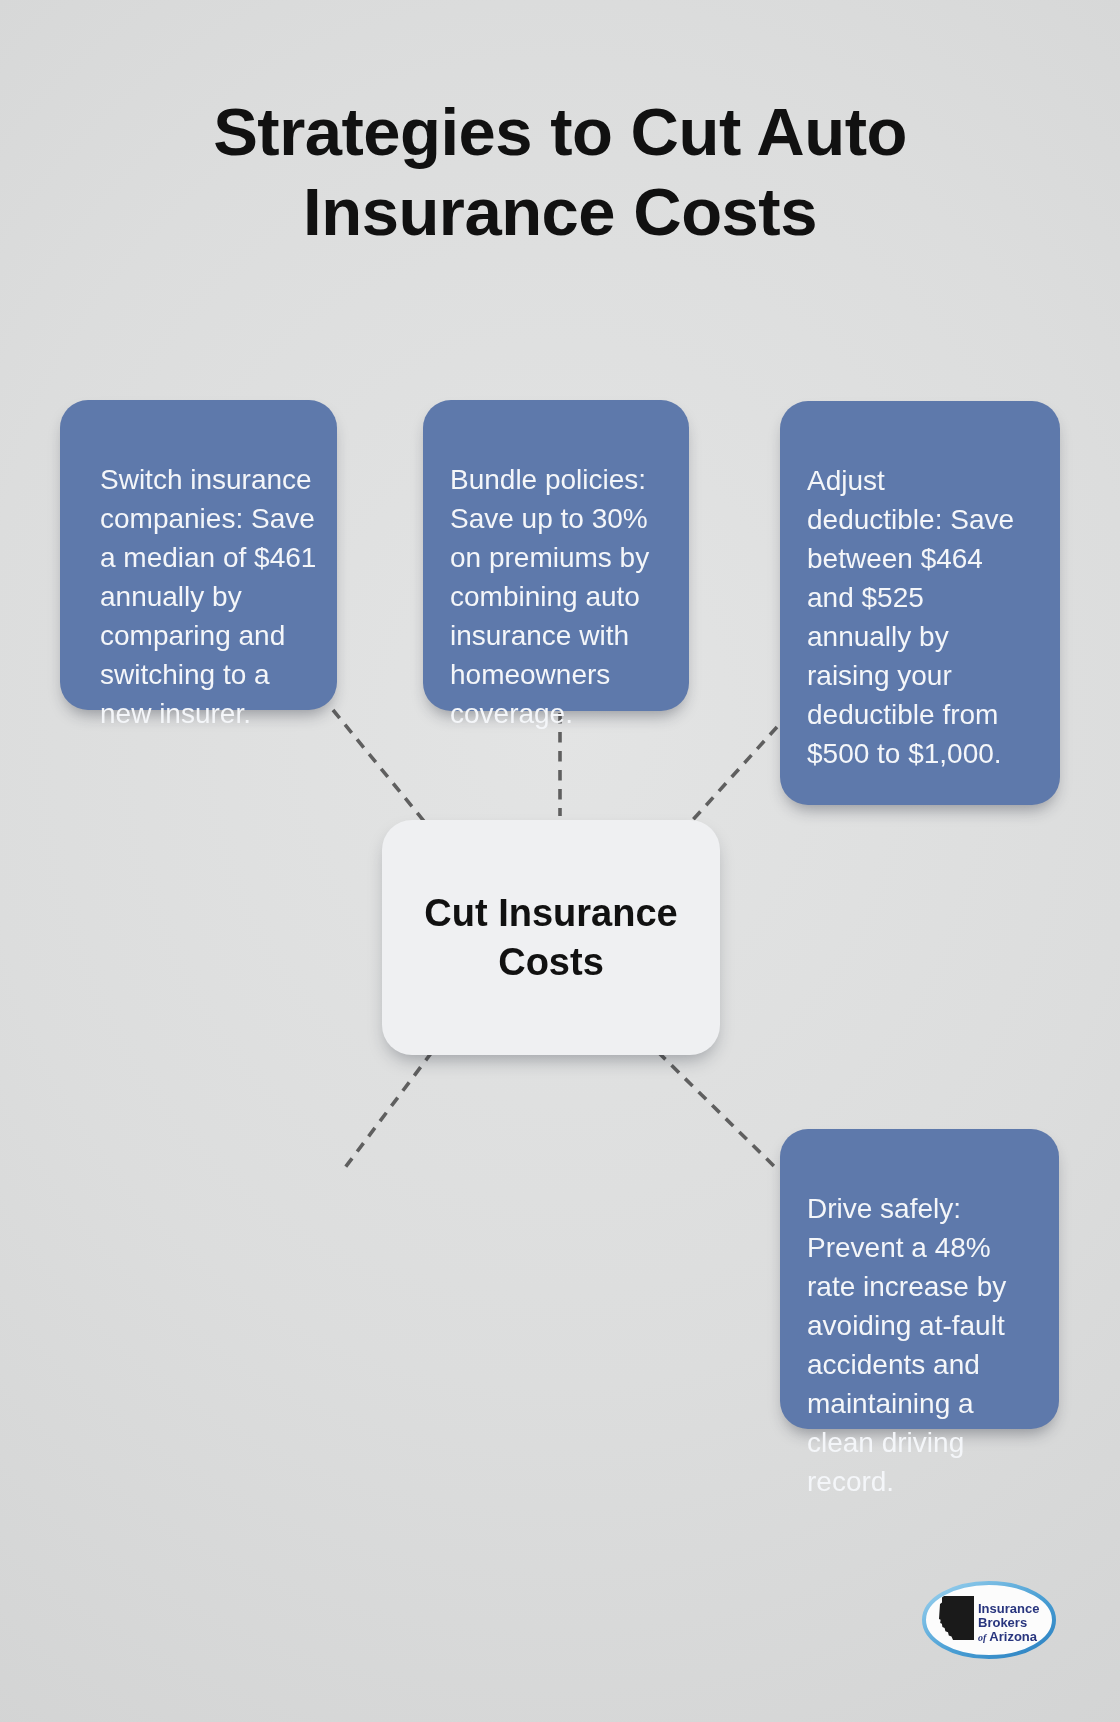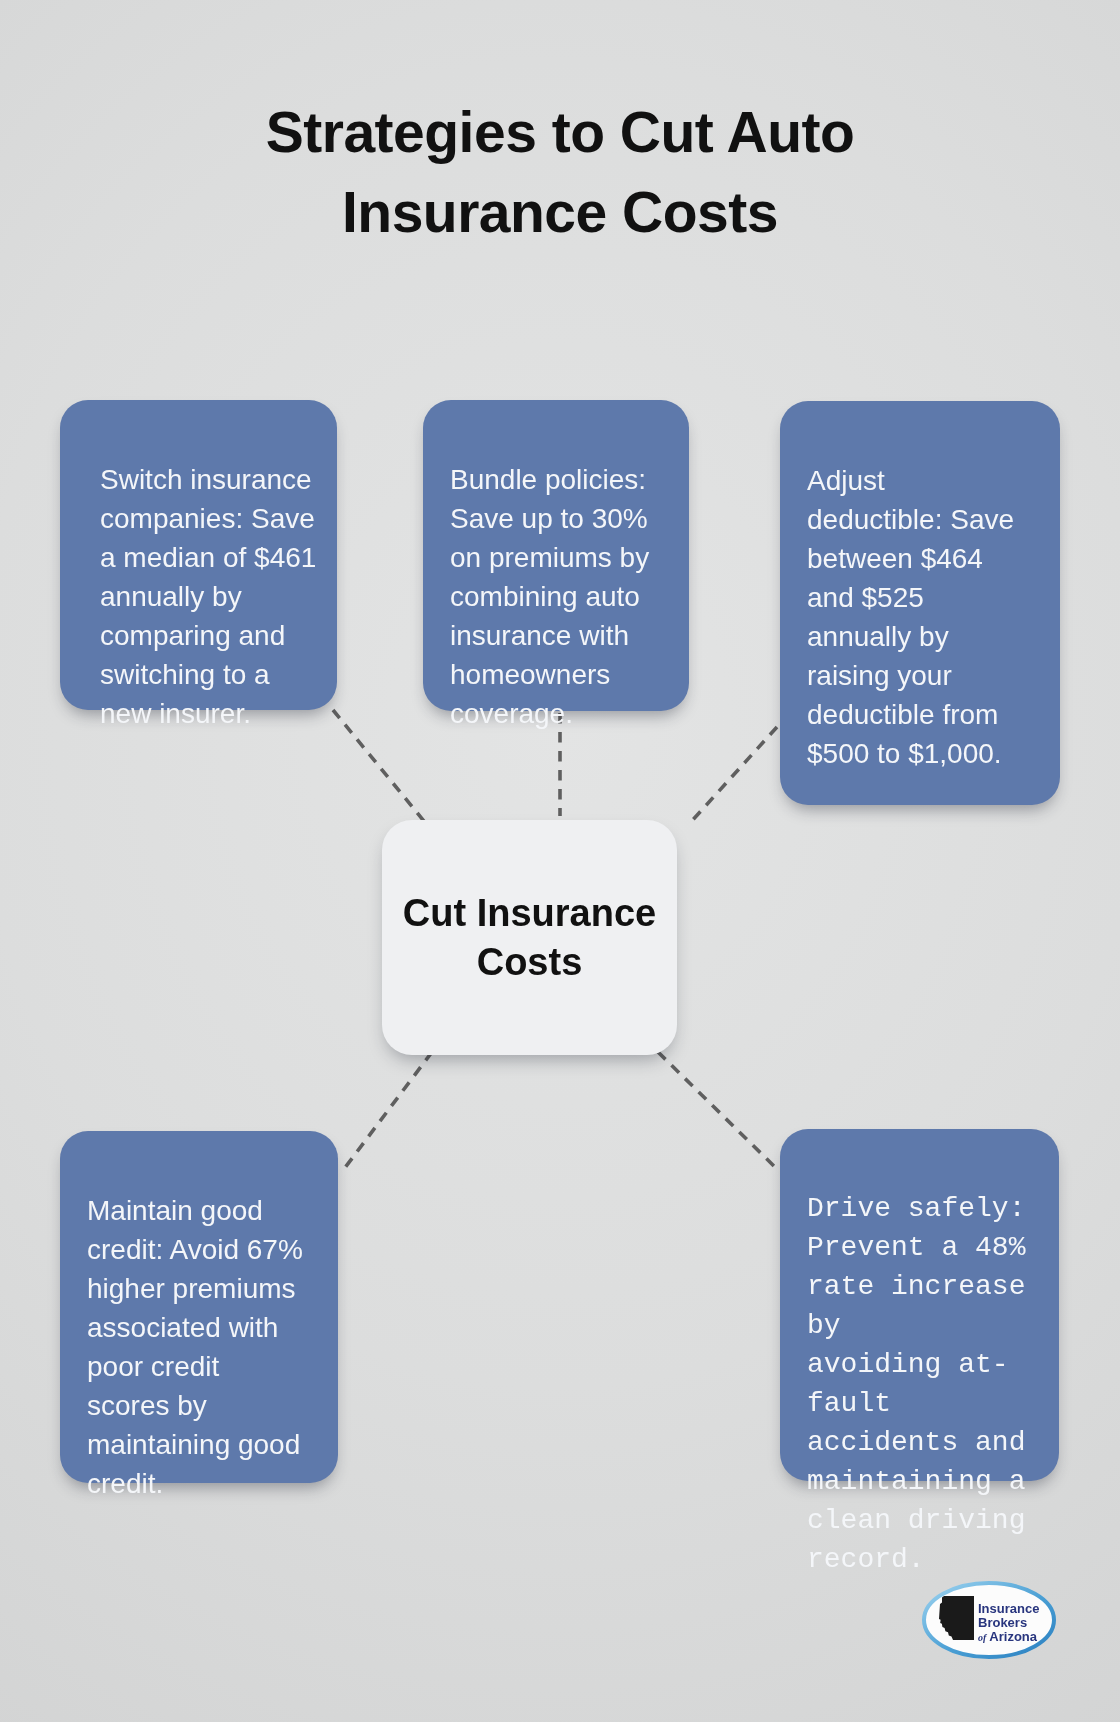--- a/index.html
+++ b/index.html
@@ -3,38 +3,38 @@
 <meta charset="utf-8">
 <style>
   html,body{margin:0;padding:0;background:#c9caca;}
   .canvas{
     position:relative;width:1120px;height:1722px;margin:0 auto;overflow:hidden;
     font-family:"Liberation Sans",sans-serif;
     background:radial-gradient(95% 70% at 50% 42%, #e3e4e4 0%, #dcdddd 55%, #d3d4d4 100%);
   }
   .page-title{
     position:absolute;top:92px;left:0;width:100%;margin:0;
-    text-align:center;font-size:57px;line-height:80px;font-weight:700;
+    text-align:center;font-size:67px;line-height:80px;font-weight:700;
     letter-spacing:-0.5px;color:#111;white-space:pre-line;
   }
   .connectors{position:absolute;left:0;top:0;width:1120px;height:1722px;}
   .connectors line{stroke:#5f5f5f;stroke-width:3.6;stroke-dasharray:10.5 8.5;}
   .node{
     position:absolute;background:#5e79ab;border-radius:28px;
     color:#f4f6f9;font-size:28px;line-height:39px;
     padding:21px 20px 16px 27px;box-sizing:border-box;white-space:pre-line;
     box-shadow:0 9px 16px -5px rgba(30,35,50,0.40);
   }
   .node-switch     {left:60px;  top:400px;  width:277px; height:310px;padding-left:40px;}
   .node-bundle     {left:423px; top:400px;  width:266px; height:311px;}
   .node-deductible {left:780px; top:401px;  width:280px; height:404px;}
   .node-credit     {left:60px;  top:1131px; width:278px; height:352px;}
-  .node-drive      {left:780px; top:1129px; width:279px; height:352px;font-family:Liberation Mono, monospace;}
+  .node-drive      {left:780px; top:1129px; width:279px; height:300px;}
   .center-node{
-    position:absolute;left:382px;top:820px;width:295px;height:235px;
+    position:absolute;left:382px;top:820px;width:338px;height:235px;
     background:#eff0f2;border-radius:30px;
     display:flex;align-items:center;justify-content:center;
     box-shadow:0 9px 18px -5px rgba(30,35,50,0.35);
   }
   .center-label{
     text-align:center;font-weight:700;font-size:38px;line-height:49px;
     color:#111;white-space:pre-line;margin:0;
   }
   .brand-logo{position:absolute;left:916px;top:1578px;}
   .logo-word{font-family:"Liberation Sans",sans-serif;font-weight:700;fill:#28357e;font-size:13px;}
@@ -80,30 +80,20 @@
     <span>Adjust
 deductible: Save
 between $464
 and $525
 annually by
 raising your
 deductible from
 $500 to $1,000.</span>
   </div>
 
-  <div class="node node-credit">
-    <span>Maintain good
-credit: Avoid 67%
-higher premiums
-associated with
-poor credit
-scores by
-maintaining good
-credit.</span>
-  </div>
 
   <div class="node node-drive">
     <span>Drive safely:
 Prevent a 48%
 rate increase by
 avoiding at-fault
 accidents and
 maintaining a
 clean driving
 record.</span>

